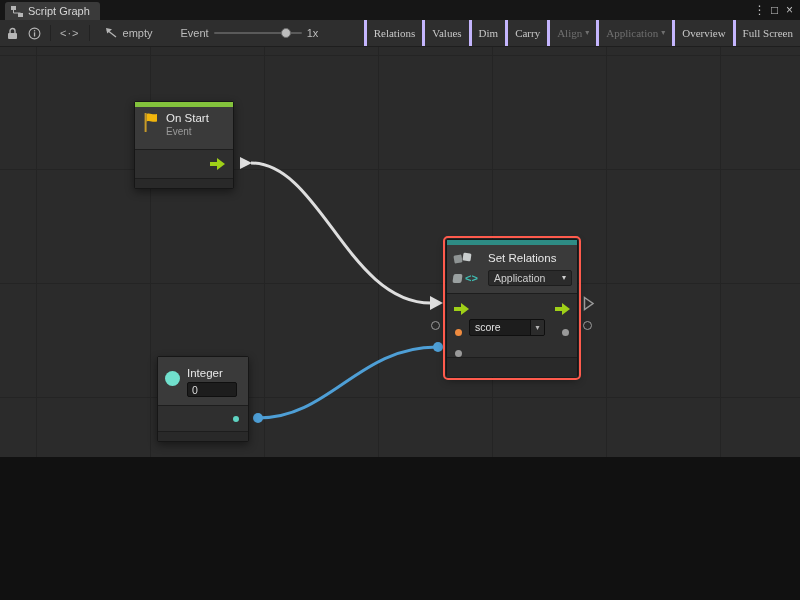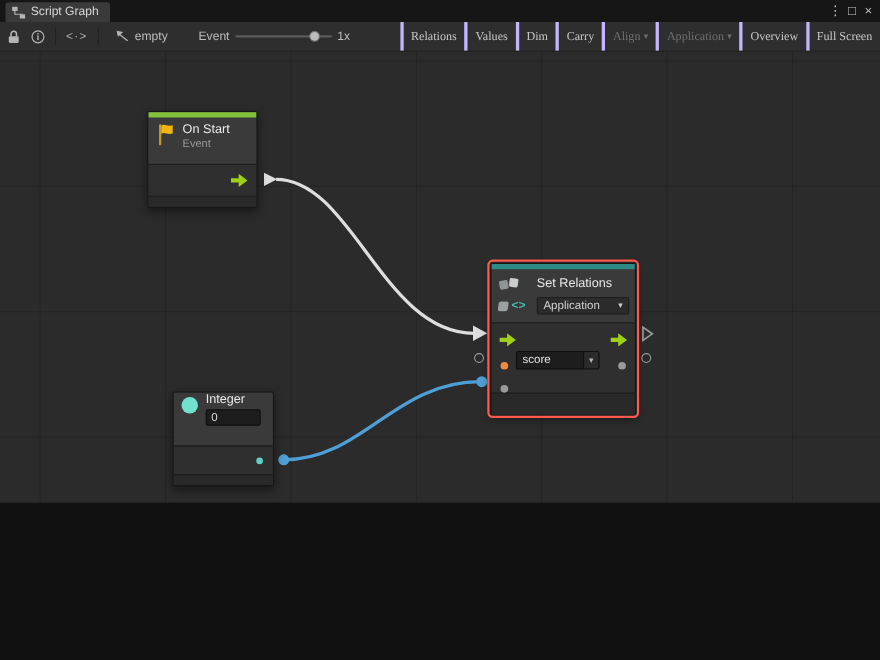--- a/index.html
+++ b/index.html
@@ -70,21 +70,21 @@
   .dd-text { flex:1; color:#e2e2e2; font-size:10.5px; padding:1px 5px; }
   .dd-caret { width:14px; background:#2b2b2b; border-left:1px solid #0f0f0f; color:#b5b5b5;
               display:flex; align-items:center; justify-content:center; }
   .node-setvar .nfoot { height:20px; }
   .mini-chip { width:9px; height:9px; background:#9aa0a0; border-radius:2px; display:inline-block; transform:skewX(-8deg); }
   .code-glyph { color:#3fbdb2; font-size:11px; font-weight:bold; margin-left:3px; }
   .icon-cell { display:flex; align-items:center; }
 
   
   .node-integer { left:157px; top:309px; width:92px; height:86px; }
-  .node-integer .nhead { height:48px; display:flex; gap:7px; padding:0 7px; align-items:flex-start; }
+  .node-integer .nhead { height:48px; display:flex; gap:7px; padding:10px 7px; align-items:flex-start; }
   .int-circle { width:15px; height:15px; border-radius:50%; background:#71e0cd; flex:none; margin-top:4px; }
   .val-field { margin-top:3px; width:50px; height:15px; background:#1d1d1d; border:1px solid #0f0f0f;
                border-radius:2px; color:#dcdcdc; font-size:10.5px; padding:0 4px; line-height:14px; }
   .node-integer .nports { height:26px; display:flex; align-items:center; justify-content:flex-end; padding-right:9px; }
   .node-integer .nports .dot { width:6px; height:6px; }
   .node-integer .nfoot { height:10px; }
 
   
   .marker { position:absolute; }
   .ring { position:absolute; width:9px; height:9px; border:1.5px solid #9a9a9a; border-radius:50%; background:transparent; }

